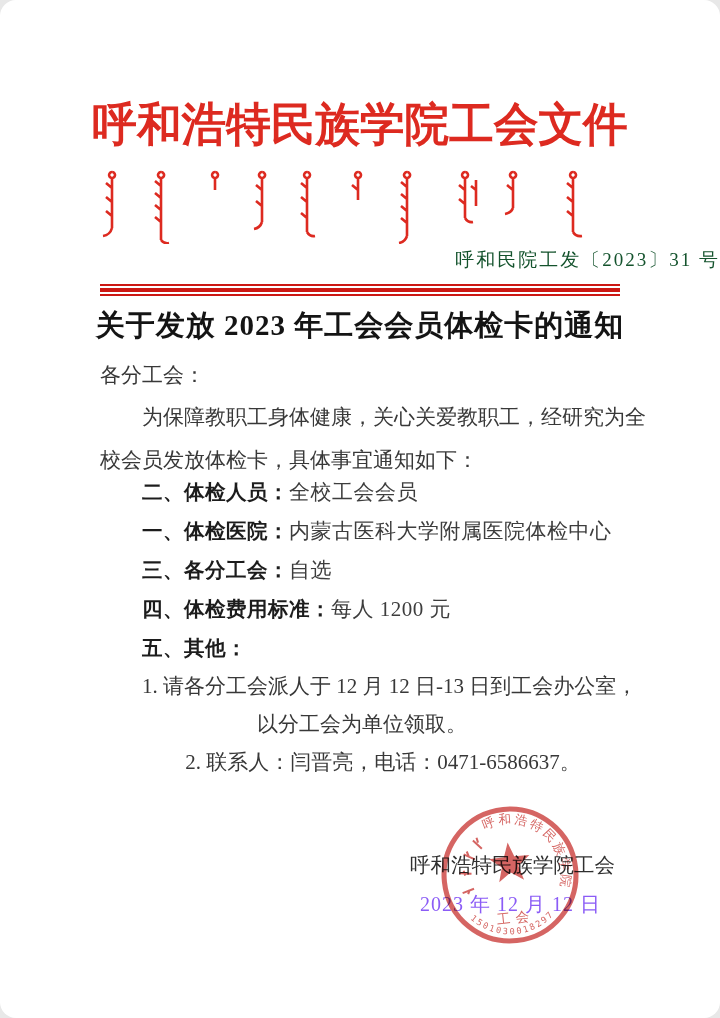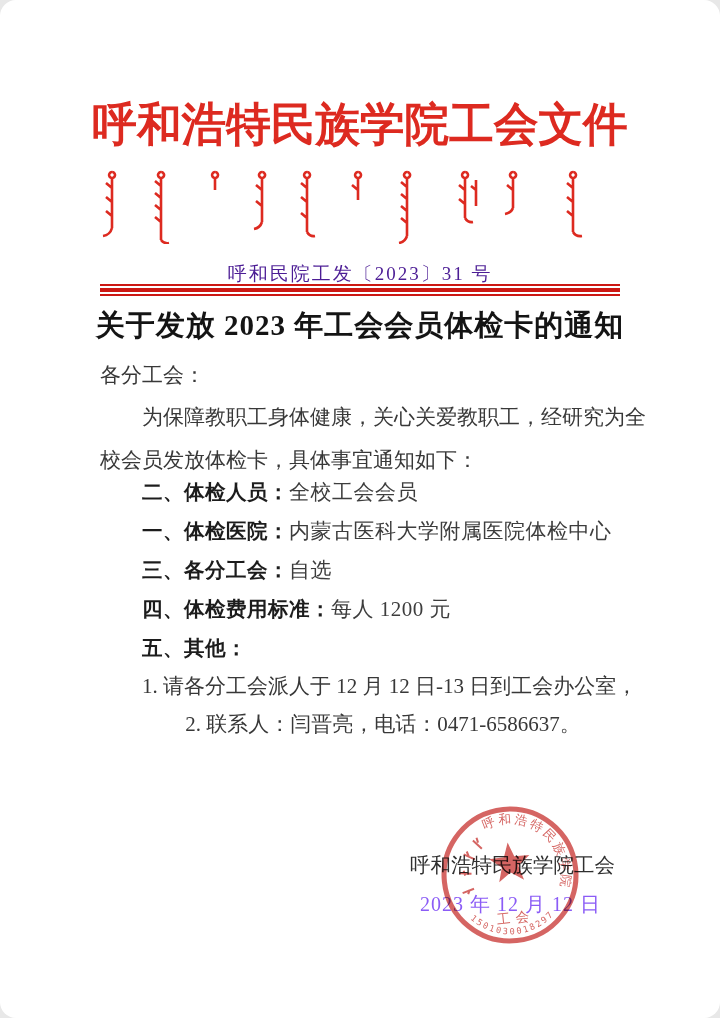--- a/index.html
+++ b/index.html
@@ -30,26 +30,26 @@
   }
   .mongolian-row {
     position: absolute;
     top: 166px; left: 85px;
     width: 560px; height: 78px;
   }
   .mongolian-row path, .mongolian-row circle { stroke: #dd2a20; fill: none; }
   
   .doc-number {
     position: absolute;
-    top: 261px; left: 0;
+    top: 247px; left: 0;
     width: 100%;
-    text-align: center;
+    text-align: right;
     font-size: 19px;
     letter-spacing: 2px;
-    color: #4c1d95;
+    color: #14532d;
   }
   .red-rule {
     position: absolute;
     top: 284px; left: 100px;
     width: 520px;
   }
   .red-rule .thin { height: 1.5px; background: #cc1813; }
   .red-rule .gap  { height: 2px; background: transparent; }
   .red-rule .thick{ height: 4.5px; background: #cc1813; }
   
@@ -166,20 +166,21 @@
       <span class="item-label">三、各分工会：</span><span class="item-value">自选</span>
     </div>
     <div class="bl bl-item">
       <span class="item-label">四、体检费用标准：</span><span class="item-value">每人 1200 元</span>
     </div>
     <div class="bl bl-item">
       <span class="item-label">五、其他：</span><span class="item-value"></span>
     </div>
 
     <div class="bl bl-note indent">1. 请各分工会派人于 12 月 12 日-13 日到工会办公室，</div>
+    <div class="bl bl-note">以分工会为单位领取。</div>
     <div class="bl bl-note indent">2. 联系人：闫晋亮，电话：0471-6586637。</div>
   </div>
 
   <div class="sig-org">呼和浩特民族学院工会</div>
   <div class="sig-date">2023 年 12 月 12 日</div>
 
   <svg class="seal" viewBox="0 0 140 140">
     <g transform="rotate(-6 70 70)" fill="#cf504d" stroke="none">
       <circle cx="70" cy="70" r="65" fill="none" stroke="#cf504d" stroke-width="5"></circle>
       <polygon points="71,38 65.9,52 51,52.5 62.8,61.7 58.7,76 71,67.6 83.3,76 79.2,61.7 91,52.5 76.1,52"></polygon>

